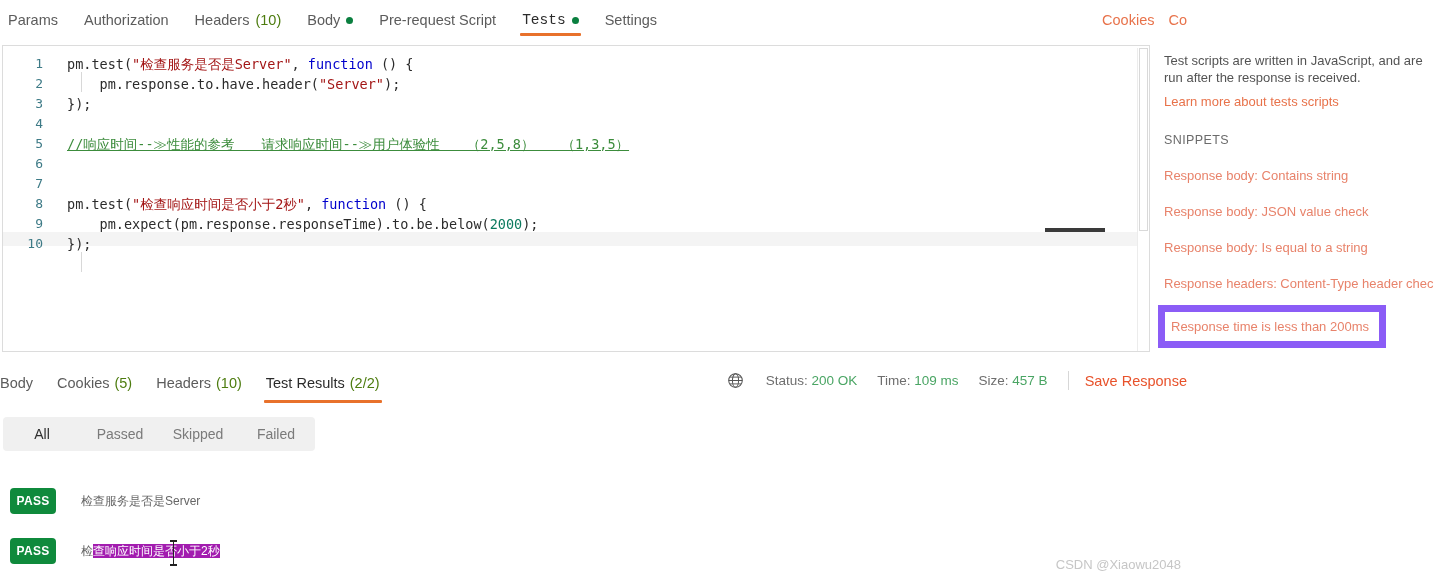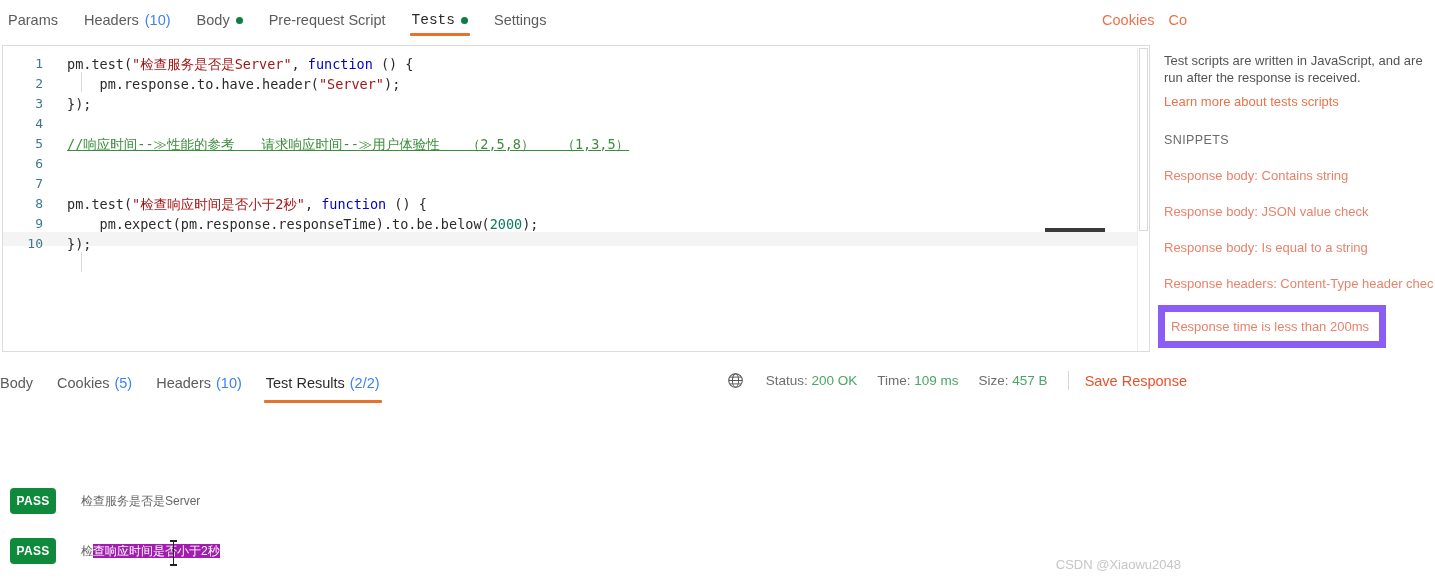--- a/index.html
+++ b/index.html
@@ -22,21 +22,21 @@
     display:flex; align-items:center; gap:6px;
     font-size:14.5px; color:#5c5c5c; white-space:nowrap;
     cursor:pointer;
   }
   .req-tab.first { padding-left: 8px; }
   .req-tab.active { color:#2b2b2b;font-family:Liberation Mono, monospace; }
   .req-tab.active::after {
     content:""; position:absolute; left:11px; right:11px; bottom:4px;
     height:3px; background:#e8712b; border-radius:1px;
   }
-  .tab-count { color:#3b82f6; font-size:14.5px; }
+  .tab-count { color:#4d7c0f; font-size:14.5px; }
   .dot-green {
     width:7px; height:7px; border-radius:50%;
     background:#0a7f3f; display:inline-block;
   }
   .topright {
     position:absolute; right:0; top:0; height:40px;
     display:flex; align-items:center; gap:14px; padding-right:2px;
   }
   .link-orange { color:#e8724a; font-size:14.5px; cursor:pointer; white-space:nowrap; }
 
@@ -177,20 +177,23 @@
   }
 </style>
 </head>
 <body>
 
 <div class="app">
 
   <div class="req-tabbar">
     <div class="req-tab first">
       <span>Params</span>
+    </div>
+    <div class="req-tab">
+      <span>Authorization</span>
     </div>
     <div class="req-tab">
       <span>Headers</span>
       <span class="tab-count">(10)</span>
     </div>
     <div class="req-tab">
       <span>Body</span>
       <span class="dot-green"></span>
     </div>
     <div class="req-tab">
@@ -281,20 +284,26 @@
       <b>109 ms</b>
     </span>
     <span class="meta-item">
       <span>Size:</span>
       <b>457 B</b>
     </span>
     <span class="meta-sep"></span>
     <span class="save-resp">Save Response</span>
   </div>
 
+  <div class="filters">
+    <div class="filter active">All</div>
+    <div class="filter">Passed</div>
+    <div class="filter">Skipped</div>
+    <div class="filter">Failed</div>
+  </div>
 
   <div class="results">
     <div class="res-row">
       <div class="badge">PASS</div>
       <div class="res-name">检查服务是否是Server</div>
     </div>
     <div class="res-row">
       <div class="badge">PASS</div>
       <div class="res-name">
         <span>检</span><span class="sel">查响应时间是否小于2秒</span>

